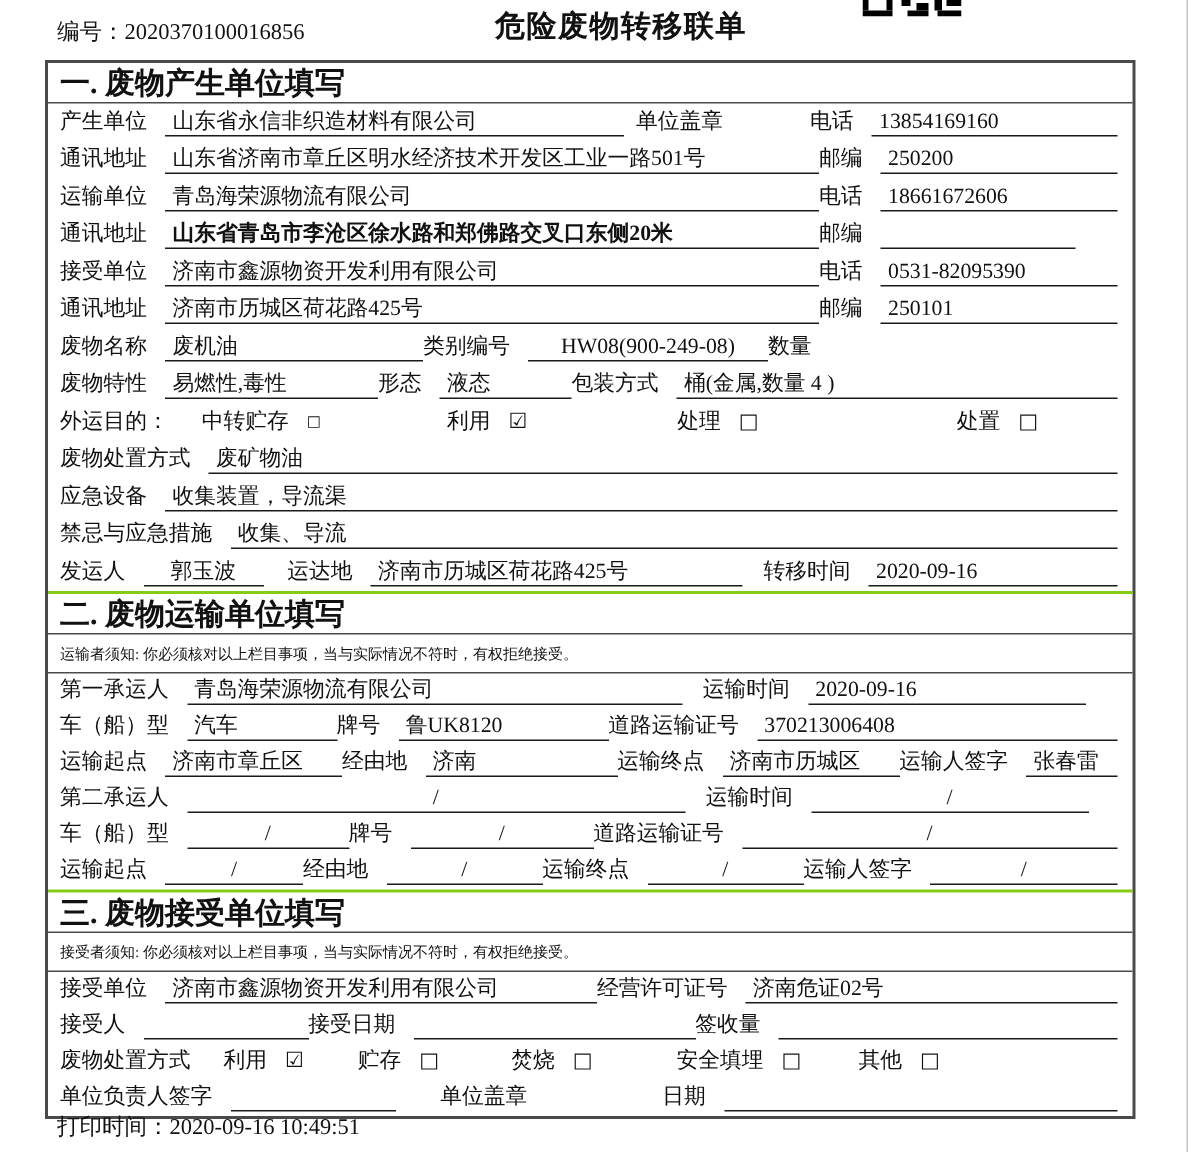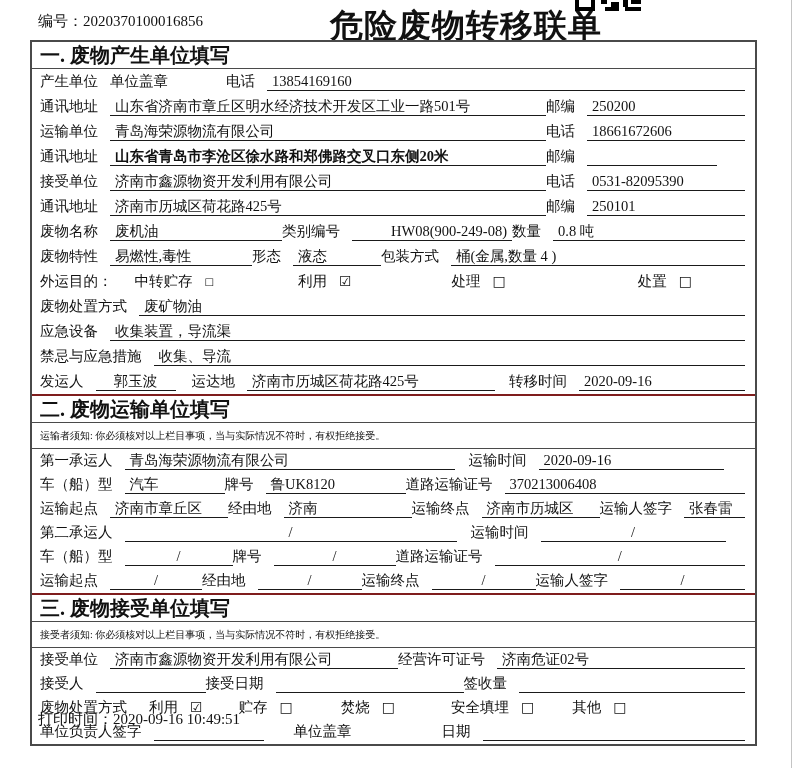--- a/index.html
+++ b/index.html
@@ -11,31 +11,31 @@
     font-family: "Liberation Serif", "DejaVu Serif", serif;
     color: #111;
     overflow: hidden;
   }
   .doc-number {
     position: absolute; left: 38px; top: 12px;
     font-size: 15px; white-space: nowrap;
   }
   .doc-title {
     position: absolute; left: 330px; top: 4px;
-    font-size: 33px; font-weight: bold; letter-spacing: 1px; white-space: nowrap;
+    font-size: 20px; font-weight: bold; letter-spacing: 1px; white-space: nowrap;
   }
   .qr-frag { position: absolute; left: 575px; top: 0; }
   .page-edge { position: absolute; left: 791px; top: 0; width: 1px; height: 768px; background: #c4c4c4; }
 
   .form-table {
     position: absolute; left: 30px; top: 40px; width: 727px;
     border: 2px solid #4a4a4a;
     background: #fff;
   }
-  .section + .section { border-top: 2px solid #7f1d1d; }
+  .section + .section { border-top: 2px solid #84cc16; }
   .sec-title {
     height: 27px; display: flex; align-items: center;
     padding: 0 8px; font-weight: bold; font-size: 20px;
     border-bottom: 1.5px solid #4a4a4a;
   }
   .notice {
     height: 26px; display: flex; align-items: center;
     padding: 0 8px; font-size: 10px;
     border-bottom: 1.5px solid #4a4a4a;
   }
@@ -51,21 +51,21 @@
     overflow: hidden;
   }
   .val.grow { flex: 1 1 auto; }
   .val.center { text-align: center; }
   .cb {
     height: 19px; line-height: 18px; flex: 0 0 auto;
     font-family: "DejaVu Sans", sans-serif; font-size: 14px;
   }
   .cb-sm { font-size: 10px; line-height: 20px; }
   .print-time {
-    position: absolute; left: 38px; top: 710px;
+    position: absolute; left: 38px; top: 742px;
     font-size: 15px; white-space: nowrap;
   }
 </style>
 </head>
 <body>
 
 <div class="doc-number">
   <span>编号：</span><span>2020370100016856</span>
 </div>
 
@@ -83,20 +83,21 @@
     <rect x="56" y="0" width="10" height="4"></rect>
     <rect x="50" y="7" width="16" height="4"></rect>
   </g>
 </svg>
 
 <div class="form-table">
     <div class="section s1">
       <div class="sec-title">一. 废物产生单位填写</div>
       <div class="row">
         <span class="lbl">产生单位</span>
+        <span class="val" style="width: 306px; margin-right: 8px;">山东省永信非织造材料有限公司</span>
         <span class="lbl" style="margin-right: 58px;">单位盖章</span>
         <span class="lbl">电话</span>
         <span class="val grow">13854169160</span>
       </div>
       <div class="row">
         <span class="lbl">通讯地址</span>
         <span class="val" style="width: 436px;">山东省济南市章丘区明水经济技术开发区工业一路501号</span>
         <span class="lbl">邮编</span>
         <span class="val grow">250200</span>
       </div>
@@ -121,23 +122,22 @@
       <div class="row">
         <span class="lbl">通讯地址</span>
         <span class="val" style="width: 436px;">济南市历城区荷花路425号</span>
         <span class="lbl">邮编</span>
         <span class="val grow">250101</span>
       </div>
       <div class="row">
         <span class="lbl">废物名称</span>
         <span class="val" style="width: 172px;">废机油</span>
         <span class="lbl">类别编号</span>
-        <span class="val center" style="width: 160px; text-align: right;">HW08(900-249-08)</span>
+        <span class="val center" style="width: 160px;">HW08(900-249-08)</span>
         <span class="lbl">数量</span>
-        <span class="val grow">0.8 吨</span>
       </div>
       <div class="row">
         <span class="lbl">废物特性</span>
         <span class="val" style="width: 142px;">易燃性,毒性</span>
         <span class="lbl">形态</span>
         <span class="val" style="width: 88px;">液态</span>
         <span class="lbl">包装方式</span>
         <span class="val grow">桶(金属,数量 4 )</span>
       </div>
       <div class="row">

